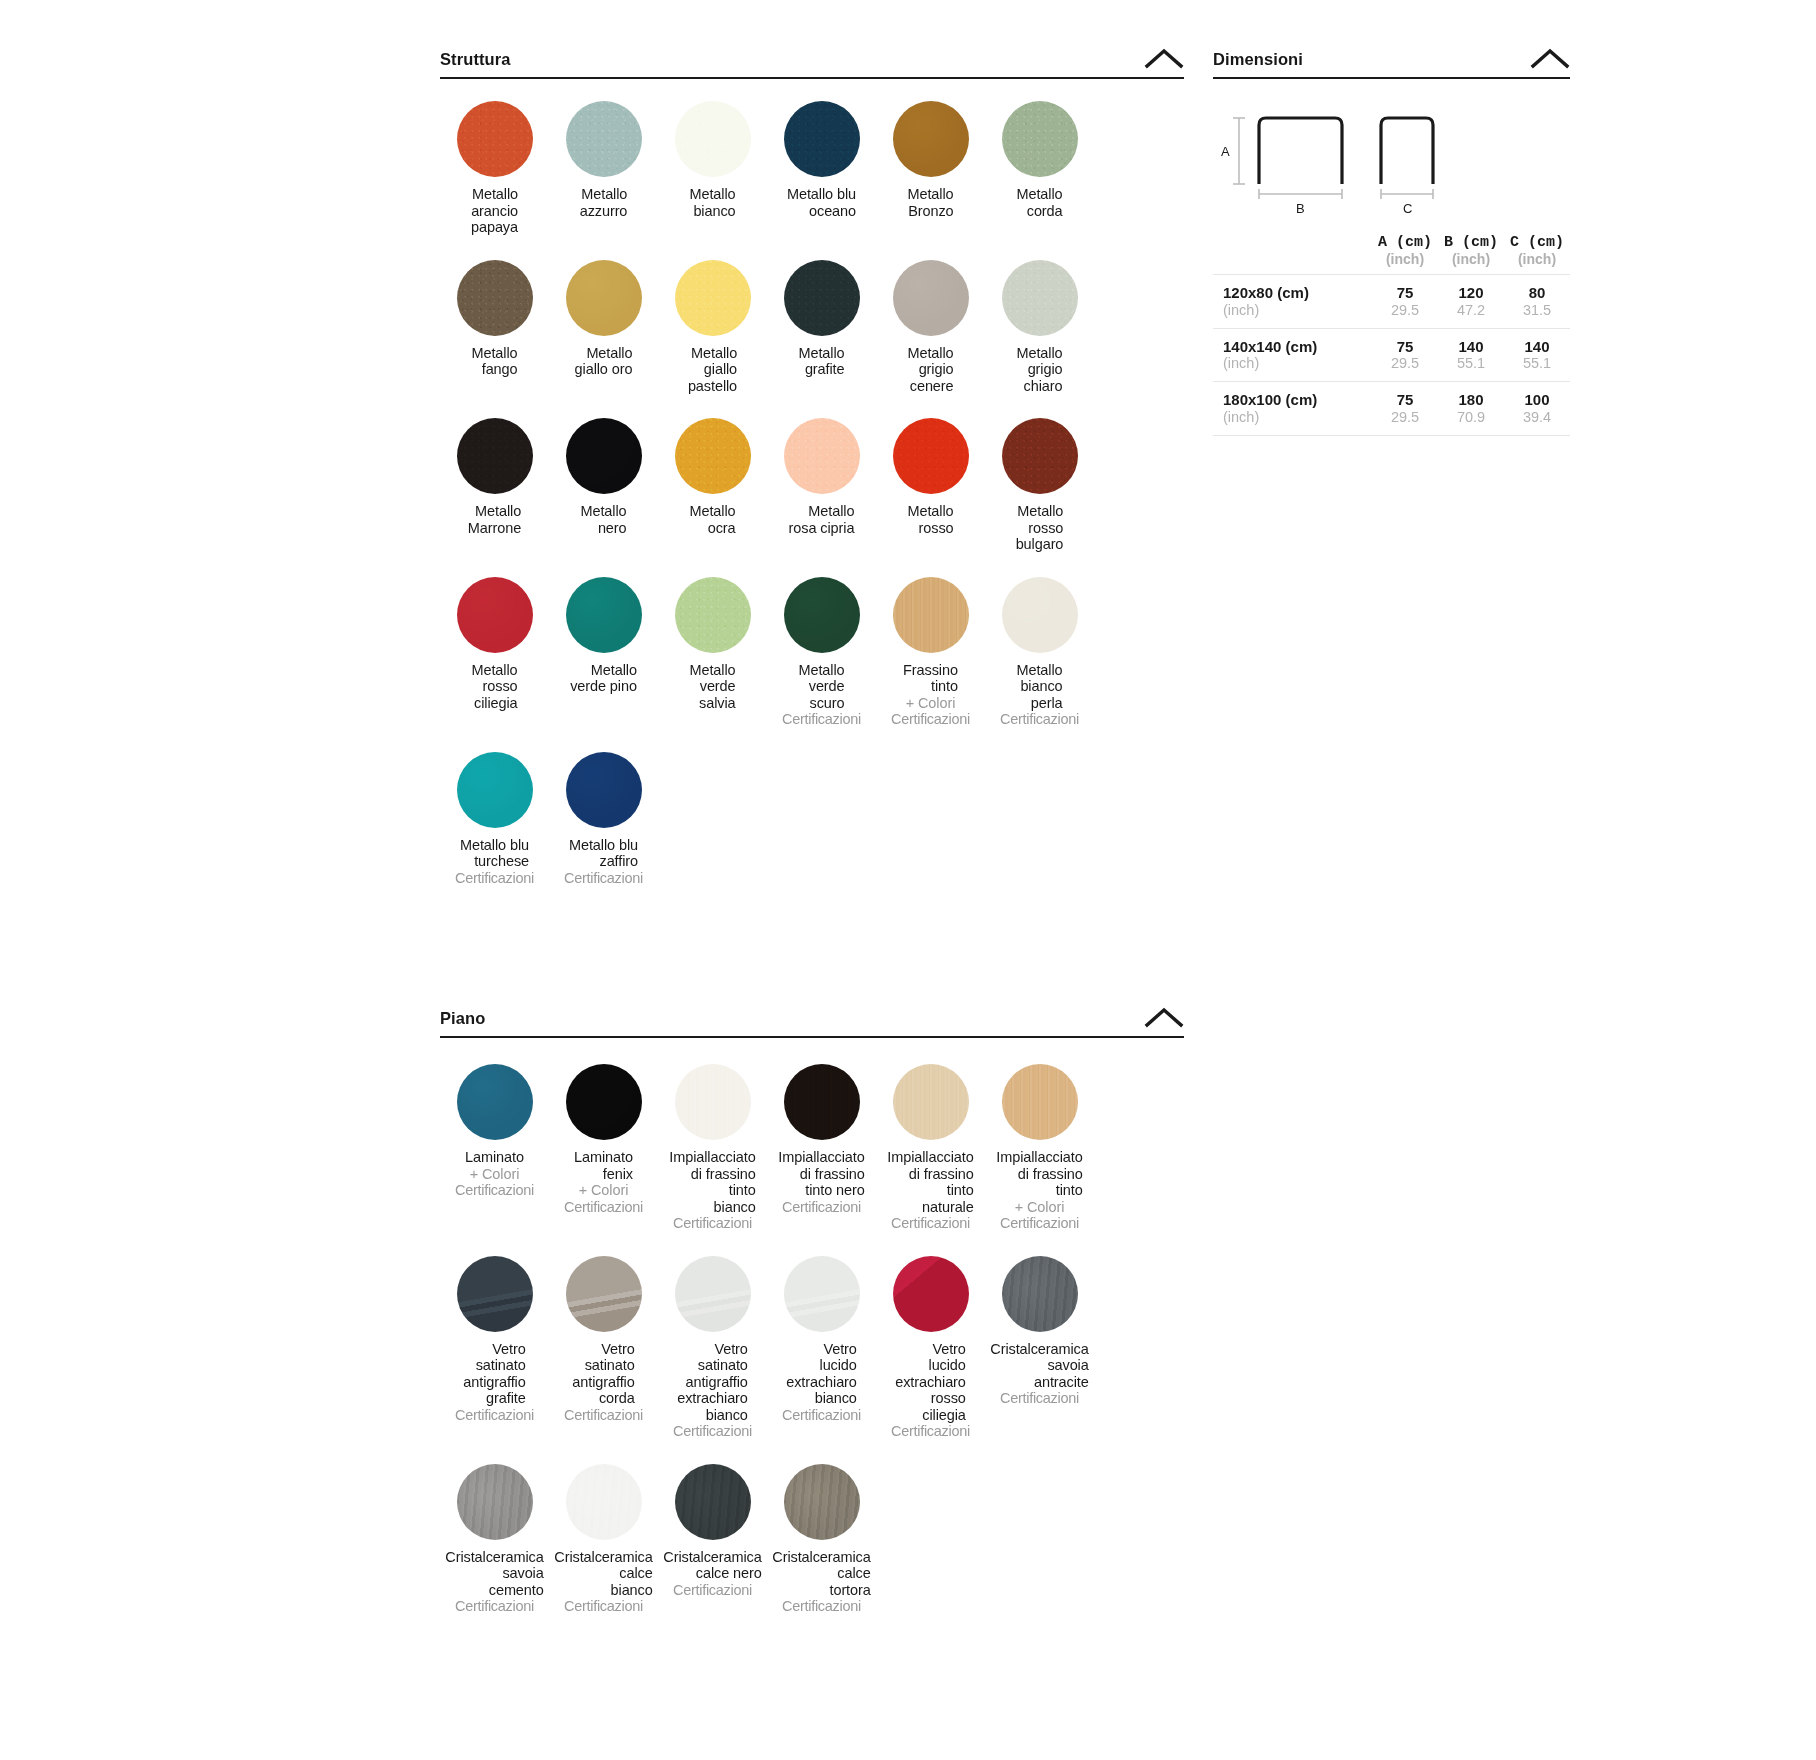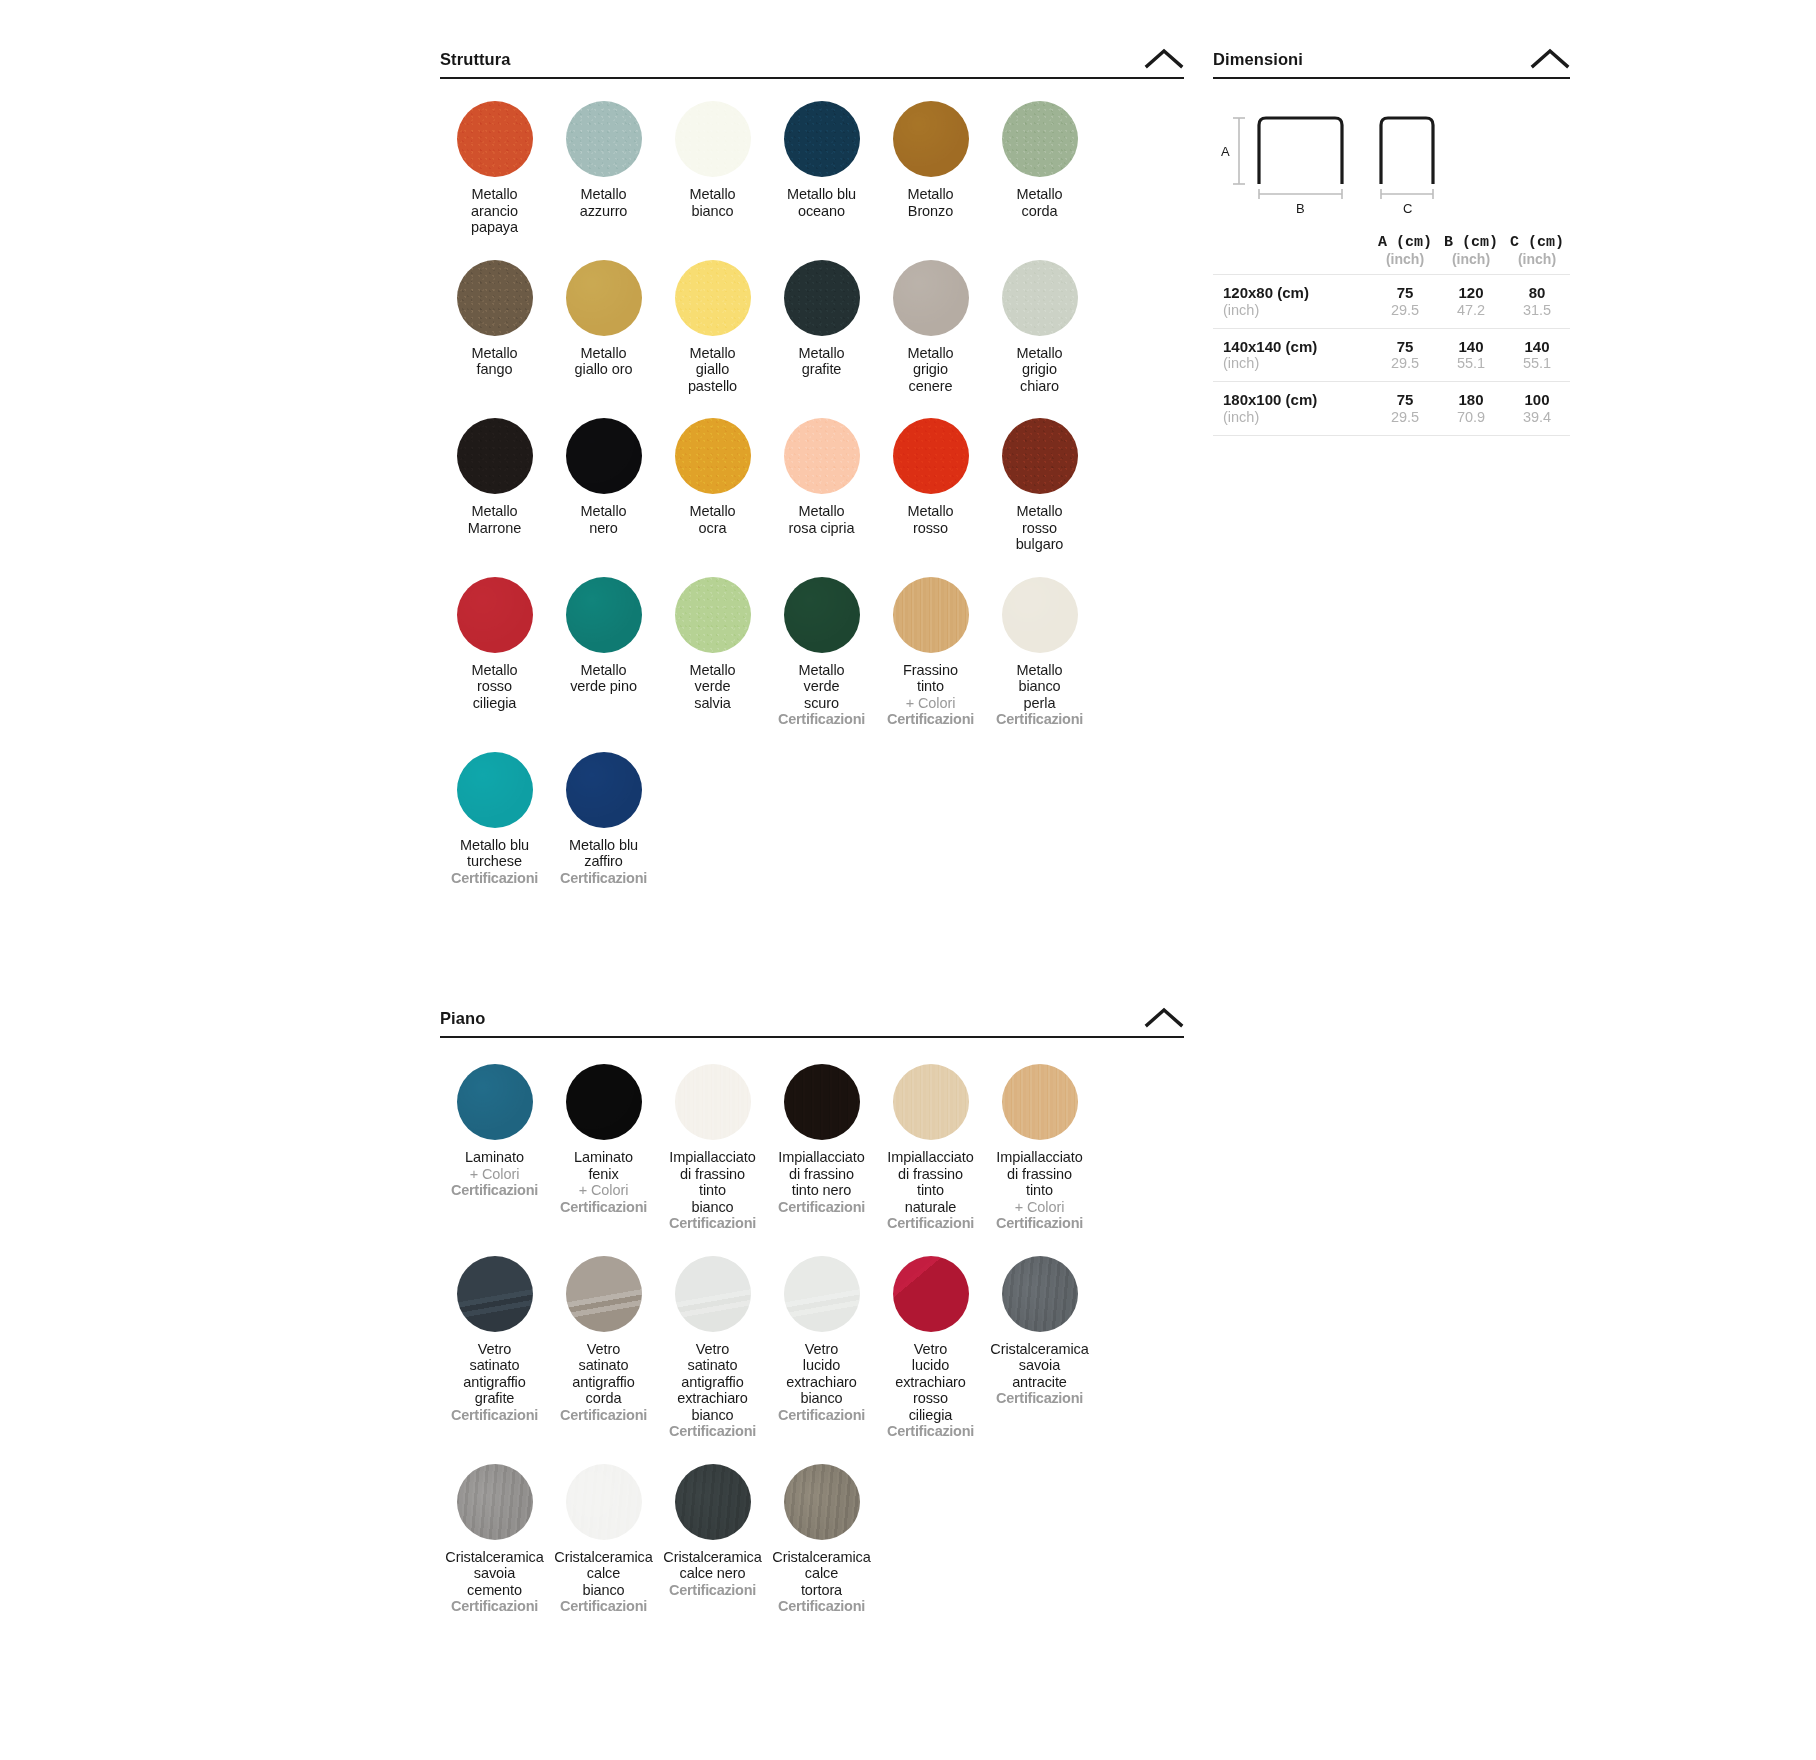--- a/index.html
+++ b/index.html
@@ -94,40 +94,39 @@
     position: absolute;
     inset: 0;
     border-radius: 50%;
     opacity: .5;
     mix-blend-mode: overlay;
   }
   .sw-label {
     margin-top: 9px;
     font-size: 14.5px;
     line-height: 16.5px;
-    text-align: center;
+    text-align: right;
     color: #1a1a1a;
     white-space: pre-line;
     letter-spacing: -0.1px;
   }
   .sw-sub {
     font-size: 14.5px;
     line-height: 16.5px;
     text-align: center;
     color: #9a9a9a;
     white-space: pre-line;
     letter-spacing: -0.1px;
   }
   .sw-cert {
     font-size: 14.5px;
     line-height: 16.5px;
     text-align: left;
     color: #9a9a9a;
     letter-spacing: -0.3px;
-    font-weight: bold;
   }
 
   
   .dim-diagram {
     margin-top: 26px;
     width: 357px;
     height: 115px;
     position: relative;
   }
 

